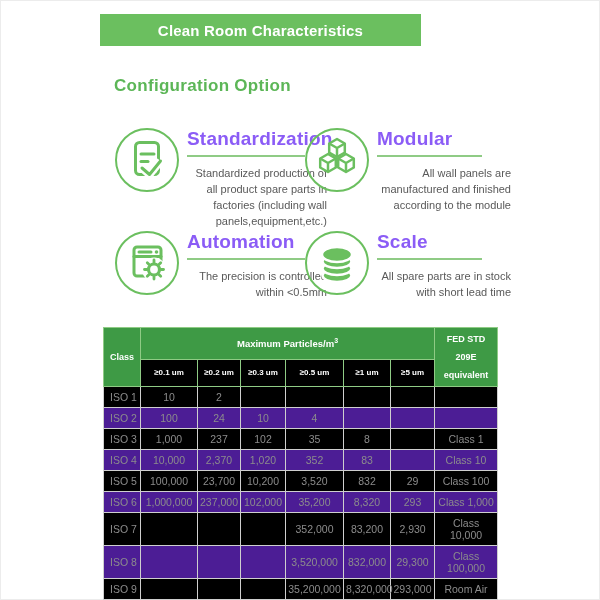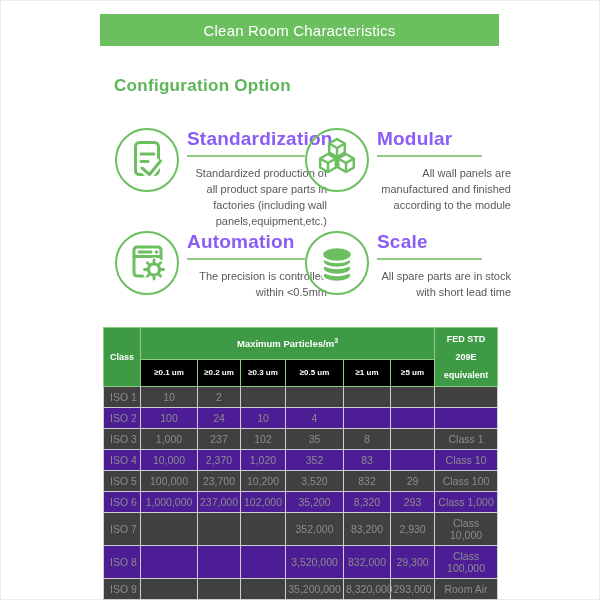--- a/index.html
+++ b/index.html
@@ -3,23 +3,23 @@
 <meta charset="utf-8">
 <style>
   html,body{margin:0;padding:0;background:#ffffff;}
   #page{
     position:relative;width:600px;height:600px;background:#ffffff;
     font-family:"Liberation Sans","DejaVu Sans",sans-serif;
     outline:1px solid #ececec;outline-offset:-1px;overflow:hidden;
   }
   
   .banner{
-    position:absolute;left:100px;top:14px;width:399px;height:32px;
+    position:absolute;left:100px;top:14px;width:321px;height:32px;
     background:#6bbf5f;color:#ffffff;display:flex;align-items:center;justify-content:center;
-    font-size:15px;font-weight:normal;letter-spacing:.2px;
+    font-size:15px;font-weight:bold;letter-spacing:.2px;
   }
   
   .section-title{
     position:absolute;left:114px;top:76px;
     color:#5cb657;font-size:17px;font-weight:bold;letter-spacing:.3px;
   }
   
   .feature-icon{position:absolute;width:66px;height:66px;}
   .feature-text{position:absolute;width:140px;}
   .feature-title{color:#8b5cf6;font-size:19px;font-weight:bold;letter-spacing:.2px;}
@@ -37,21 +37,21 @@
   .th-dark{background:#3e9a45;}
   .th-group{font-size:9.5px;padding:4px 2px;}
   .th-side{font-size:9px;line-height:18px;padding:2px;}
   .th-sub{background:#000000;font-size:8px;padding:4px 1px;}
   sup{font-size:7px;}
   td{
     border:1px solid #cfcfcf;font-size:10.5px;color:#8c8c8c;
     text-align:center;padding:4px 2px;line-height:12px;
   }
   td.cls{text-align:left;padding-left:6px;}
-  tr.alt td{background:#404040;}
+  tr.alt td{background:#000000;}
   tr.norm td{background:#4c1d95;}
   
   svg .st{stroke:#6bbf5f;fill:none;stroke-width:3;stroke-linecap:round;stroke-linejoin:round;}
   svg .thin{stroke:#6bbf5f;fill:none;stroke-width:2;}
 </style>
 </head>
 <body>
 
 <div id="page">
 

